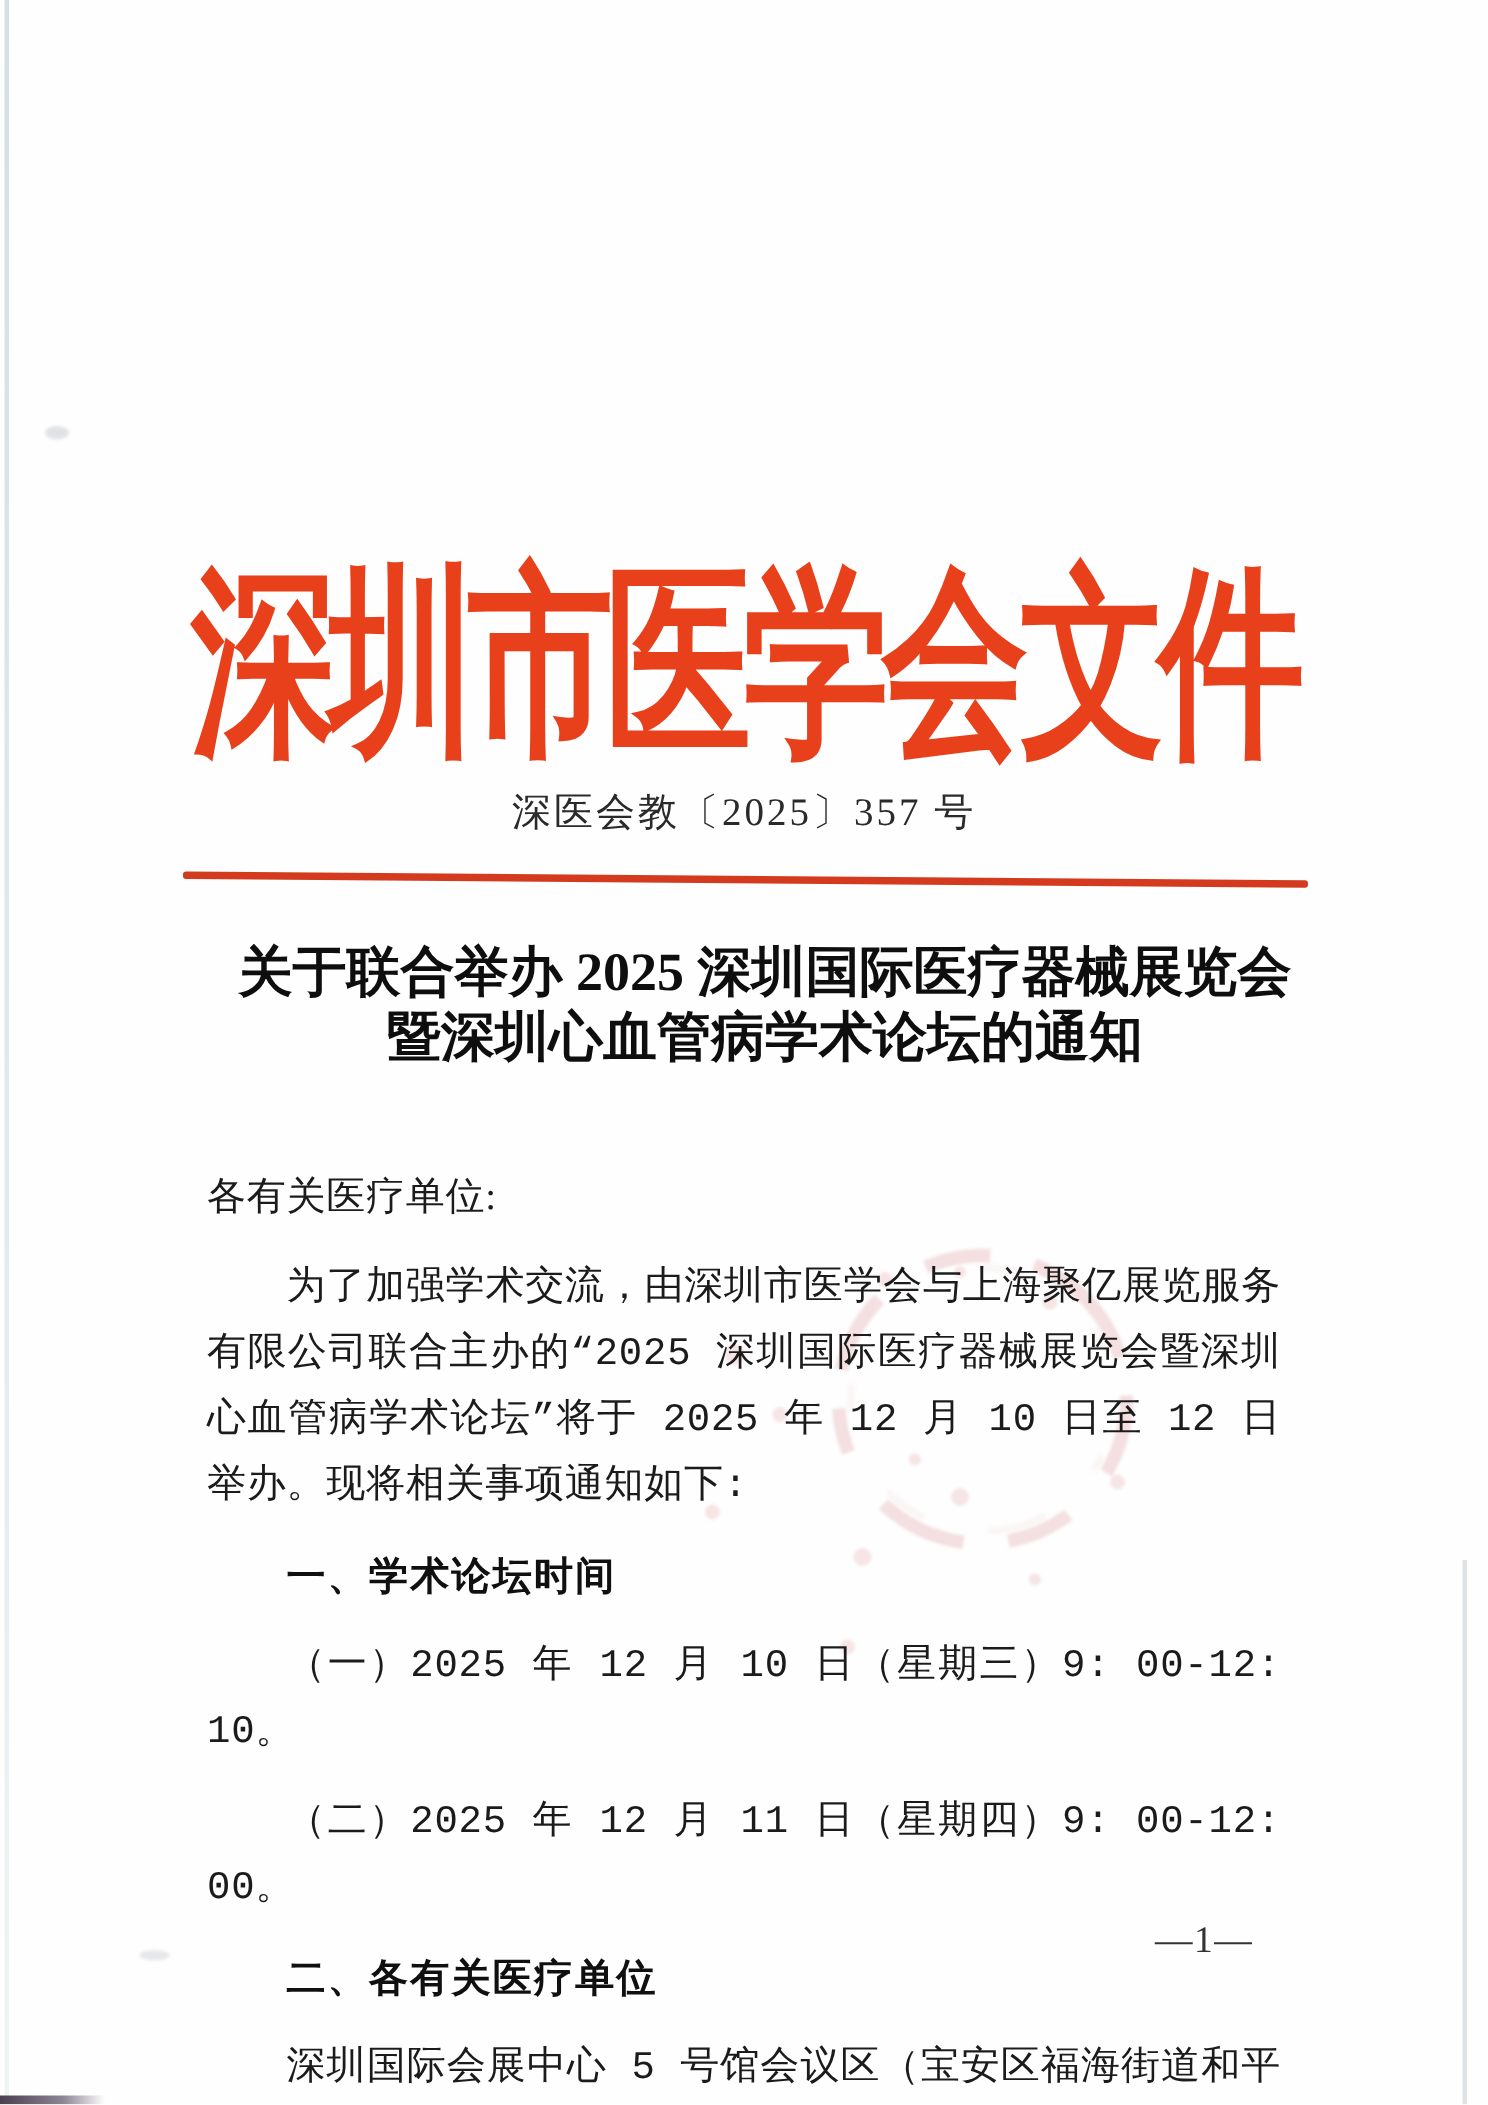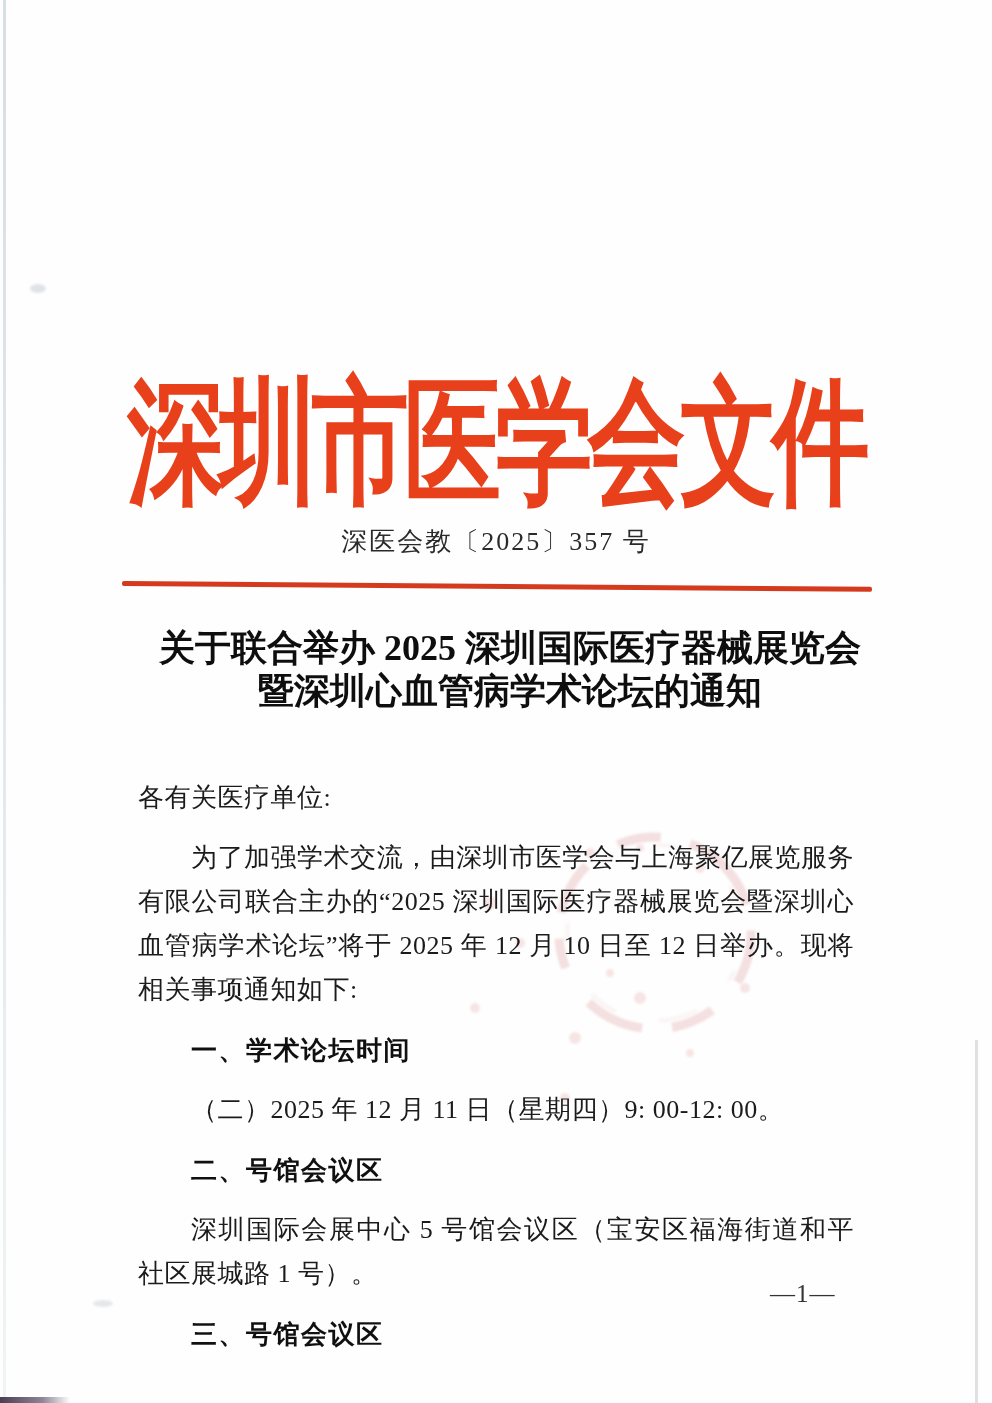--- a/index.html
+++ b/index.html
@@ -65,21 +65,21 @@
     font-size:36px;line-height:43px;font-weight:bold;color:#0e0e0e;
     letter-spacing:0px;
   }
   
   .content{
     position:absolute;left:122px;top:760px;width:748px;
     font-size:26px;line-height:44px;letter-spacing:.5px;
     text-align:justify;color:#1b1b1b;
   }
   .content p{margin:16px;}
-  .indent{text-indent:53px;}
+  .indent{text-indent:53px;font-family:Liberation Mono, monospace;}
   .heading{
     text-indent:53px;font-weight:bold;
     font-family:Liberation Sans, sans-serif;
     letter-spacing:1.5px;color:#101010;
   }
   
   .page-number{
     position:absolute;left:770px;top:1280px;
     font-size:25px;letter-spacing:1px;color:#333;
   }
@@ -130,23 +130,24 @@
       <circle cx="170" cy="175" r="4"></circle>
       <circle cx="250" cy="255" r="4"></circle>
     </g>
   </svg>
 
   <div class="content">
     <p class="salutation">各有关医疗单位:</p>
     <p class="indent">为了加强学术交流，由深圳市医学会与上海聚亿展览服务有限公司联合主办的“2025 深圳国际医疗器械展览会暨深圳心血管病学术论坛”将于 2025 年 12 月 10 日至 12 日举办。现将相关事项通知如下:</p>
 
     <p class="heading">一、学术论坛时间</p>
+    <p class="indent">（一）2025 年 12 月 10 日（星期三）9: 00-12: 10。</p>
     <p class="indent">（二）2025 年 12 月 11 日（星期四）9: 00-12: 00。</p>
 
-    <p class="heading">二、号馆会议区</p>
+    <p class="heading">二、各有关医疗单位</p>
     <p class="indent">深圳国际会展中心 5 号馆会议区（宝安区福海街道和平社区展城路 1 号）。</p>
 
     <p class="heading">三、号馆会议区</p>
   </div>
 
   <div class="page-number">—1—</div>
 
 </div>
 
 </body></html>

